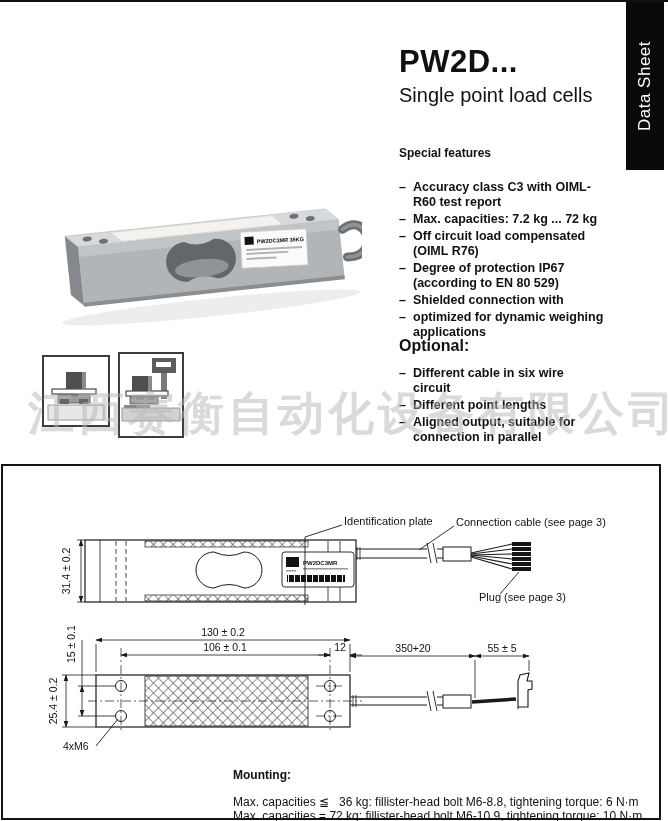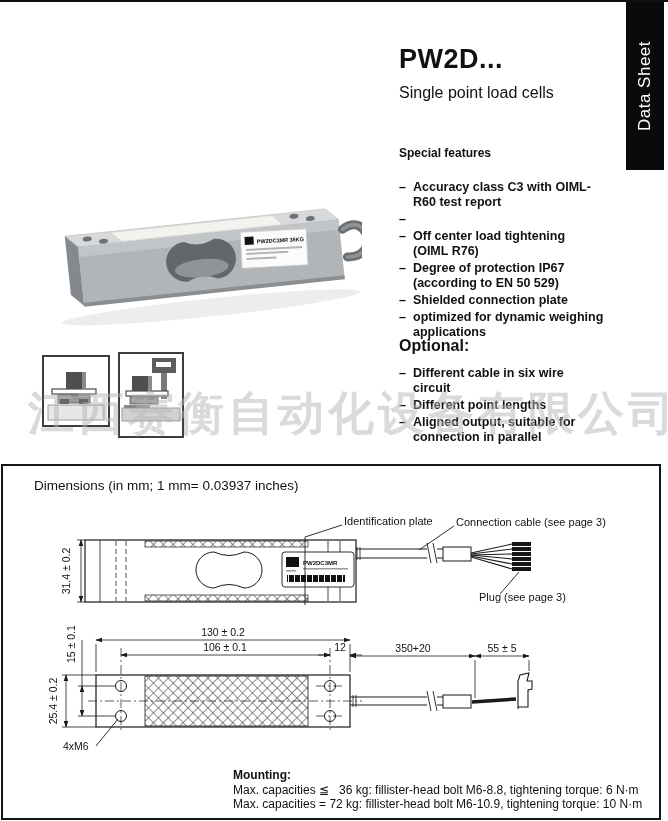--- a/index.html
+++ b/index.html
@@ -11,22 +11,22 @@
   .top-rule { position:absolute; left:0; top:0; width:668px; height:2px; background:#111; }
 
   .ds-tab {
     position:absolute; left:626px; top:2px; width:38px; height:168px; background:#0a0a0a;
     display:flex; align-items:center; justify-content:center;
   }
   .ds-tab span {
     transform:rotate(-90deg); white-space:nowrap; color:#fff; font-size:17px; letter-spacing:.5px;
   }
 
-  .title { position:absolute; left:399px; top:44px; font-size:27px; font-weight:bold; letter-spacing:.5px; }
-  .subtitle { position:absolute; left:399px; top:84px; font-size:16px; }
+  .title { position:absolute; left:399px; top:44px; font-size:31px; font-weight:bold; letter-spacing:.5px; }
+  .subtitle { position:absolute; left:399px; top:84px; font-size:20px; }
 
   .feat-head { position:absolute; left:399px; top:146px; font-size:12px; font-weight:bold; }
   .blist { position:absolute; width:246px; font-size:12.5px; font-weight:bold; line-height:15px; }
   .blist .item { display:flex; margin-bottom:2px; }
   .blist .dash { width:14px; flex:0 0 14px; }
   .blist .txt { white-space:pre-line; }
   .feat-list { left:399px; top:180px; }
   .opt-head { position:absolute; left:399px; top:337px; font-size:16px; font-weight:bold;text-align:right; }
   .opt-list { left:399px; top:366px; }
 
@@ -40,21 +40,21 @@
     font-size:46px; font-weight:bold; letter-spacing:4px; white-space:nowrap;
     color:rgba(182,182,182,0.5); pointer-events:none;text-align:center;
   }
 
   .dim-box {
     position:absolute; left:1px; top:464px; width:660px; height:356px;
     border:2px solid #151515; background:#fff;
   }
   .dim-head { position:absolute; left:31px; top:12px; font-size:13.5px; }
   .mounting { position:absolute; left:230px; top:302px; font-size:12px; line-height:14px; }
-  .mounting .mh { font-weight:bold; margin-bottom:1px; }
+  .mounting .mh { font-weight:bold; margin-bottom:13px; }
 
   .drawing { position:absolute; left:0; top:495px; width:668px; height:270px; }
   svg text { font-family:"Liberation Sans", sans-serif; fill:#111; }
   .lbl { font-size:11px; }
   .dim { font-size:10.5px; }
   .tiny { font-size:5.5px; font-weight:bold; }
 </style>
 </head>
 <body>
 
@@ -100,34 +100,35 @@
 
   <div class="feat-head">Special features</div>
   <div class="blist feat-list">
     <div class="item">
         <span class="dash">–</span>
         <span class="txt">Accuracy class C3 with OIML-
 R60 test report</span>
       </div>
     <div class="item">
         <span class="dash">–</span>
-      </div>
-    <div class="item">
-        <span class="dash">–</span>
-        <span class="txt">Off center load tightening
+        <span class="txt">Max. capacities: 7.2 kg ... 72 kg</span>
+      </div>
+    <div class="item">
+        <span class="dash">–</span>
+        <span class="txt">Off circuit load compensated
 (OIML R76)</span>
       </div>
     <div class="item">
         <span class="dash">–</span>
         <span class="txt">Degree of protection IP67
-(according to EN 50 529)</span>
-      </div>
-    <div class="item">
-        <span class="dash">–</span>
-        <span class="txt">Shielded connection plate</span>
+(according to EN 80 529)</span>
+      </div>
+    <div class="item">
+        <span class="dash">–</span>
+        <span class="txt">Shielded connection with</span>
       </div>
     <div class="item">
         <span class="dash">–</span>
         <span class="txt">optimized for dynamic weighing
 applications</span>
       </div>
   </div>
 
   <div class="opt-head">Optional:</div>
   <div class="blist opt-list">
@@ -166,21 +167,20 @@
     <rect x="30" y="24" width="4" height="15" fill="#8a8a8a"></rect>
     <rect x="8" y="39" width="42" height="5" fill="#fff" stroke="#4a4a4a" stroke-width="1.2"></rect>
     <rect x="12" y="45" width="28" height="7" fill="#9a9a9a" stroke="#555" stroke-width="0.8"></rect>
     <rect x="6" y="53" width="26" height="7" fill="#8a8a8a"></rect>
     <rect x="4" y="56" width="58" height="13" fill="#d2d2d2" stroke="#8a8a8a" stroke-width="0.8"></rect>
   </svg>
 
   <div class="watermark">江西赛衡自动化设备有限公司</div>
 
   <div class="dim-box">
-    <div class="dim-head">Dimensions (in mm; 1 mm= 0.03937 inches)</div>
     <div class="mounting">
       <div class="mh">Mounting:</div>
       <div>Max. capacities ≦&nbsp;&nbsp;&nbsp;36 kg: fillister-head bolt M6-8.8, tightening torque: 6 N·m</div>
       <div>Max. capacities = 72 kg: fillister-head bolt M6-10.9, tightening torque: 10 N·m</div>
     </div>
   </div>
 
   <svg class="drawing" viewBox="0 0 668 270">
     <defs>
       <marker id="ma" viewBox="0 0 10 10" refX="9" refY="5" markerWidth="9" markerHeight="9" orient="auto-start-reverse">

